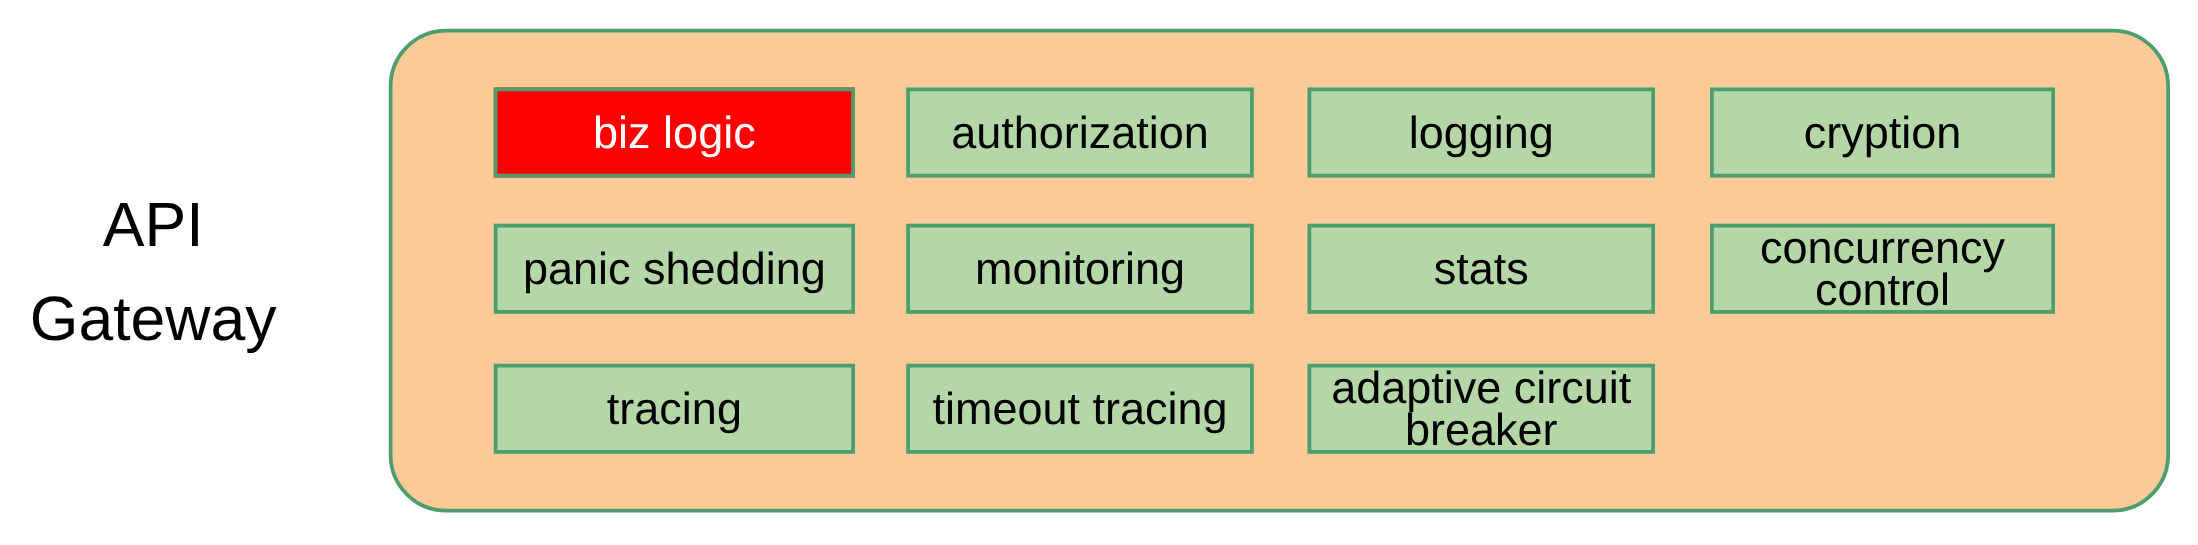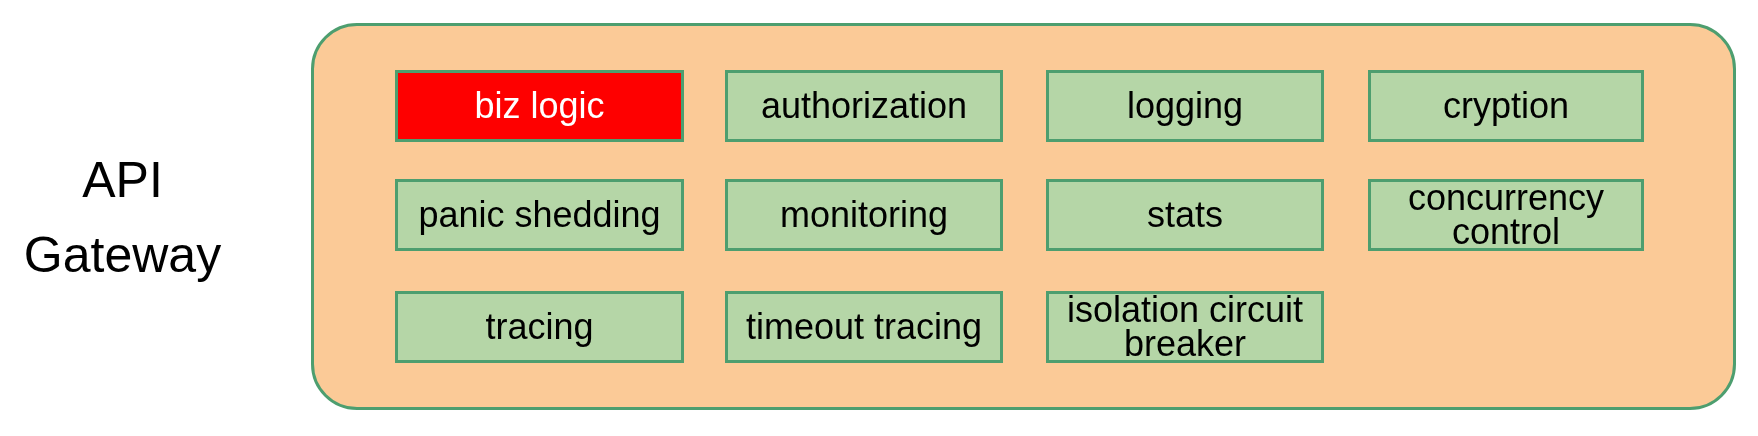--- a/index.html
+++ b/index.html
@@ -113,19 +113,19 @@
         <div class="comp-box col-0">panic shedding</div>
         <div class="comp-box col-1">monitoring</div>
         <div class="comp-box col-2">stats</div>
         <div class="comp-box col-3">concurrency
 control</div>
       </div>
 
       <div class="comp-row row-2">
         <div class="comp-box col-0">tracing</div>
         <div class="comp-box col-1">timeout tracing</div>
-        <div class="comp-box col-2">isolation circuit
+        <div class="comp-box col-2">adaptive circuit
 breaker</div>
       </div>
 
     </div>
   </div>
 </div>
 
 </body></html>

